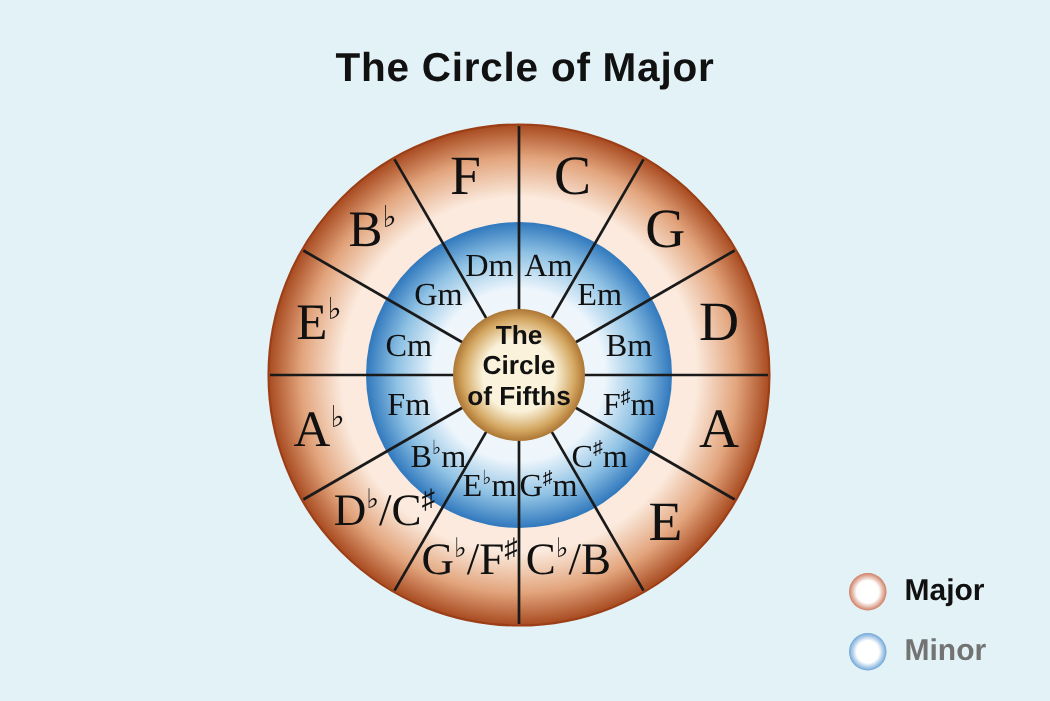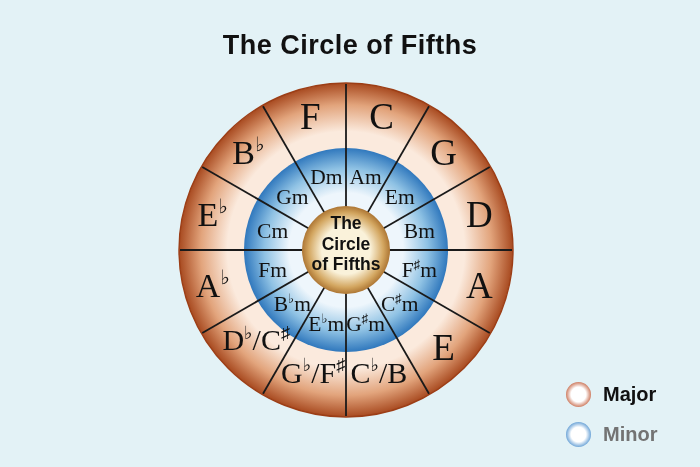--- a/index.html
+++ b/index.html
@@ -12,21 +12,21 @@
   .wheel-svg{position:absolute;top:0;left:0;}
   .legend{position:absolute;left:566px;top:381px;display:flex;flex-direction:column;gap:14px;}
   .legend-row{display:flex;align-items:center;gap:12px;height:26px;}
   .legend-dot{width:25px;height:25px;border-radius:50%;flex:0 0 auto;}
   .legend-label{font-size:20px;font-weight:700;line-height:1;}
 </style>
 </head>
 <body style="background: rgb(227, 242, 246);">
 
 <div class="stage" style="background: rgb(227, 242, 246);">
-  <div class="page-title" style="color: rgb(17, 17, 17);">The Circle of Fifths</div>
+  <div class="page-title" style="color: rgb(17, 17, 17);">The Circle of Major</div>
 
   <svg class="wheel-svg" width="700" height="467" viewBox="0 0 700 467">
       <defs>
         <radialGradient id="gMajor" cx="50%" cy="50%" r="50%">
           <stop offset="0.61" stop-color="#fbeadd"></stop>
           <stop offset="0.71" stop-color="#fbeadd"></stop>
           <stop offset="0.87" stop-color="#e2a47c"></stop>
           <stop offset="1" stop-color="#a84a20"></stop>
         </radialGradient>
         <radialGradient id="gMinor" cx="50%" cy="50%" r="50%">

